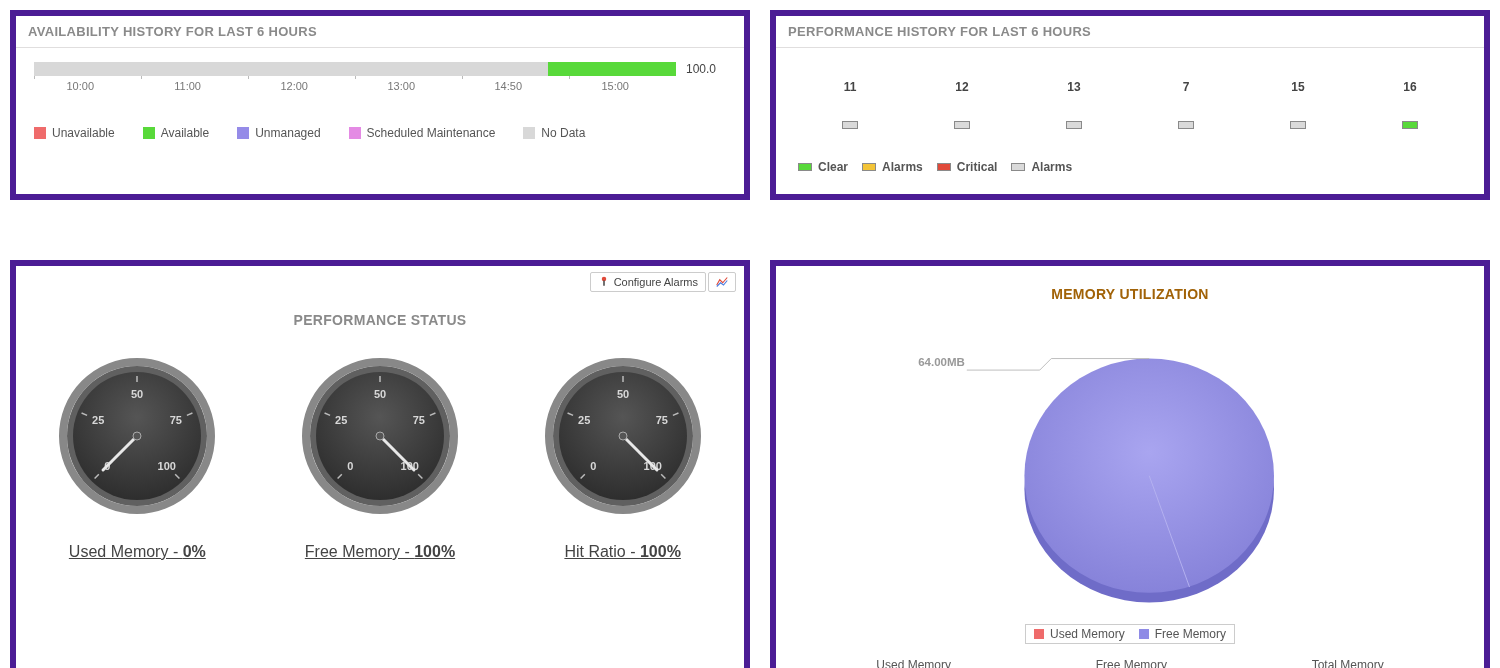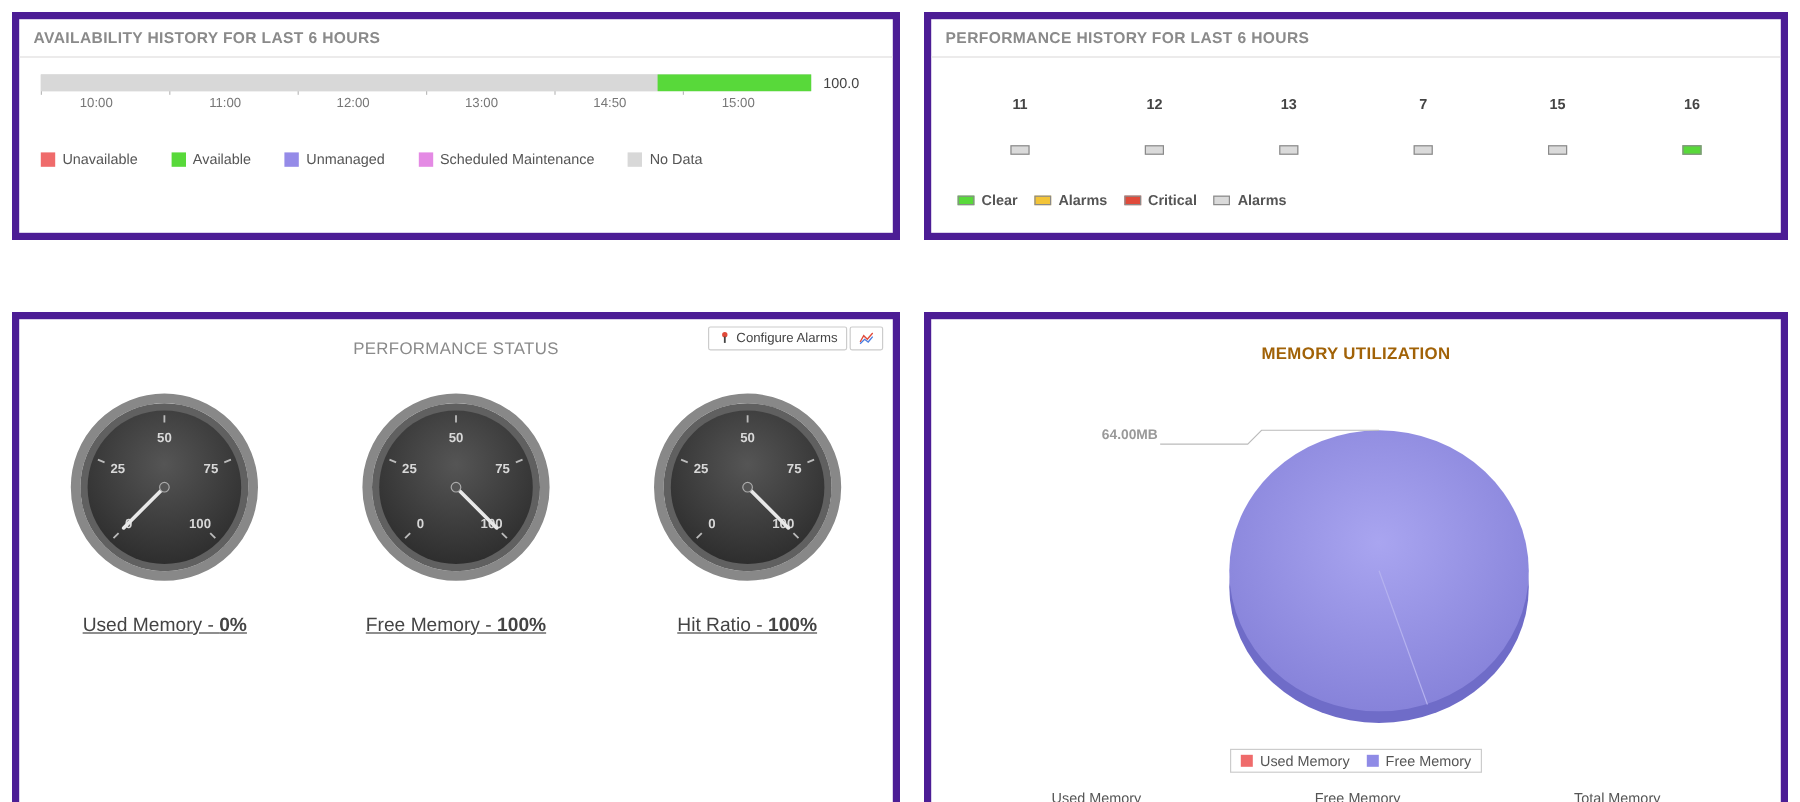--- a/index.html
+++ b/index.html
@@ -28,21 +28,21 @@
   .perf-table td { text-align:center; padding:14px 4px 20px 4px; }
   .cell-box { display:inline-block; width:16px; height:8px; border:1px solid #8a8a8a; }
   .perf-legend { display:flex; gap:14px; padding:8px 4px; color:#333; font-weight:bold; font-size:12px;}
   .perf-legend .lg { font-weight:bold;text-align:center; }
 
   
   .panel.ps   { position:relative; }
   .ps-toolbar { position:absolute; top:6px; right:8px; display:flex; gap:2px; }
   .ps-btn { border:1px solid #ccc; background:#fff; padding:3px 7px; font-size:11px; color:#444; display:flex; align-items:center; gap:4px; border-radius:2px; cursor:pointer; }
   .ps-btn svg { width:12px; height:12px; }
-  .ps-title { text-align:center; font-weight:normal; color:#8a8a8a; font-size:14px; margin-top:16px; letter-spacing:0.3px;}
+  .ps-title { text-align:center; font-weight:bold; color:#8a8a8a; font-size:14px; margin-top:46px; letter-spacing:0.3px;}
   .gauges { display:flex; justify-content:space-around; margin-top:28px; margin-bottom:18px; }
   .gauge-col { text-align:center; width:220px; }
   .gauge-label { margin-top:24px; font-size:16px; color:#444; }
   .gauge-label a { color:#444; text-decoration:underline; }
   .gauge-label b { font-weight:bold; }
 
   svg.gauge  { width:160px; height:160px; }
   .g-outer   { fill:#606060; }
   .g-inner   { fill:url(#gi); }
   .g-border  { fill:none; stroke:#888; stroke-width:8; }

